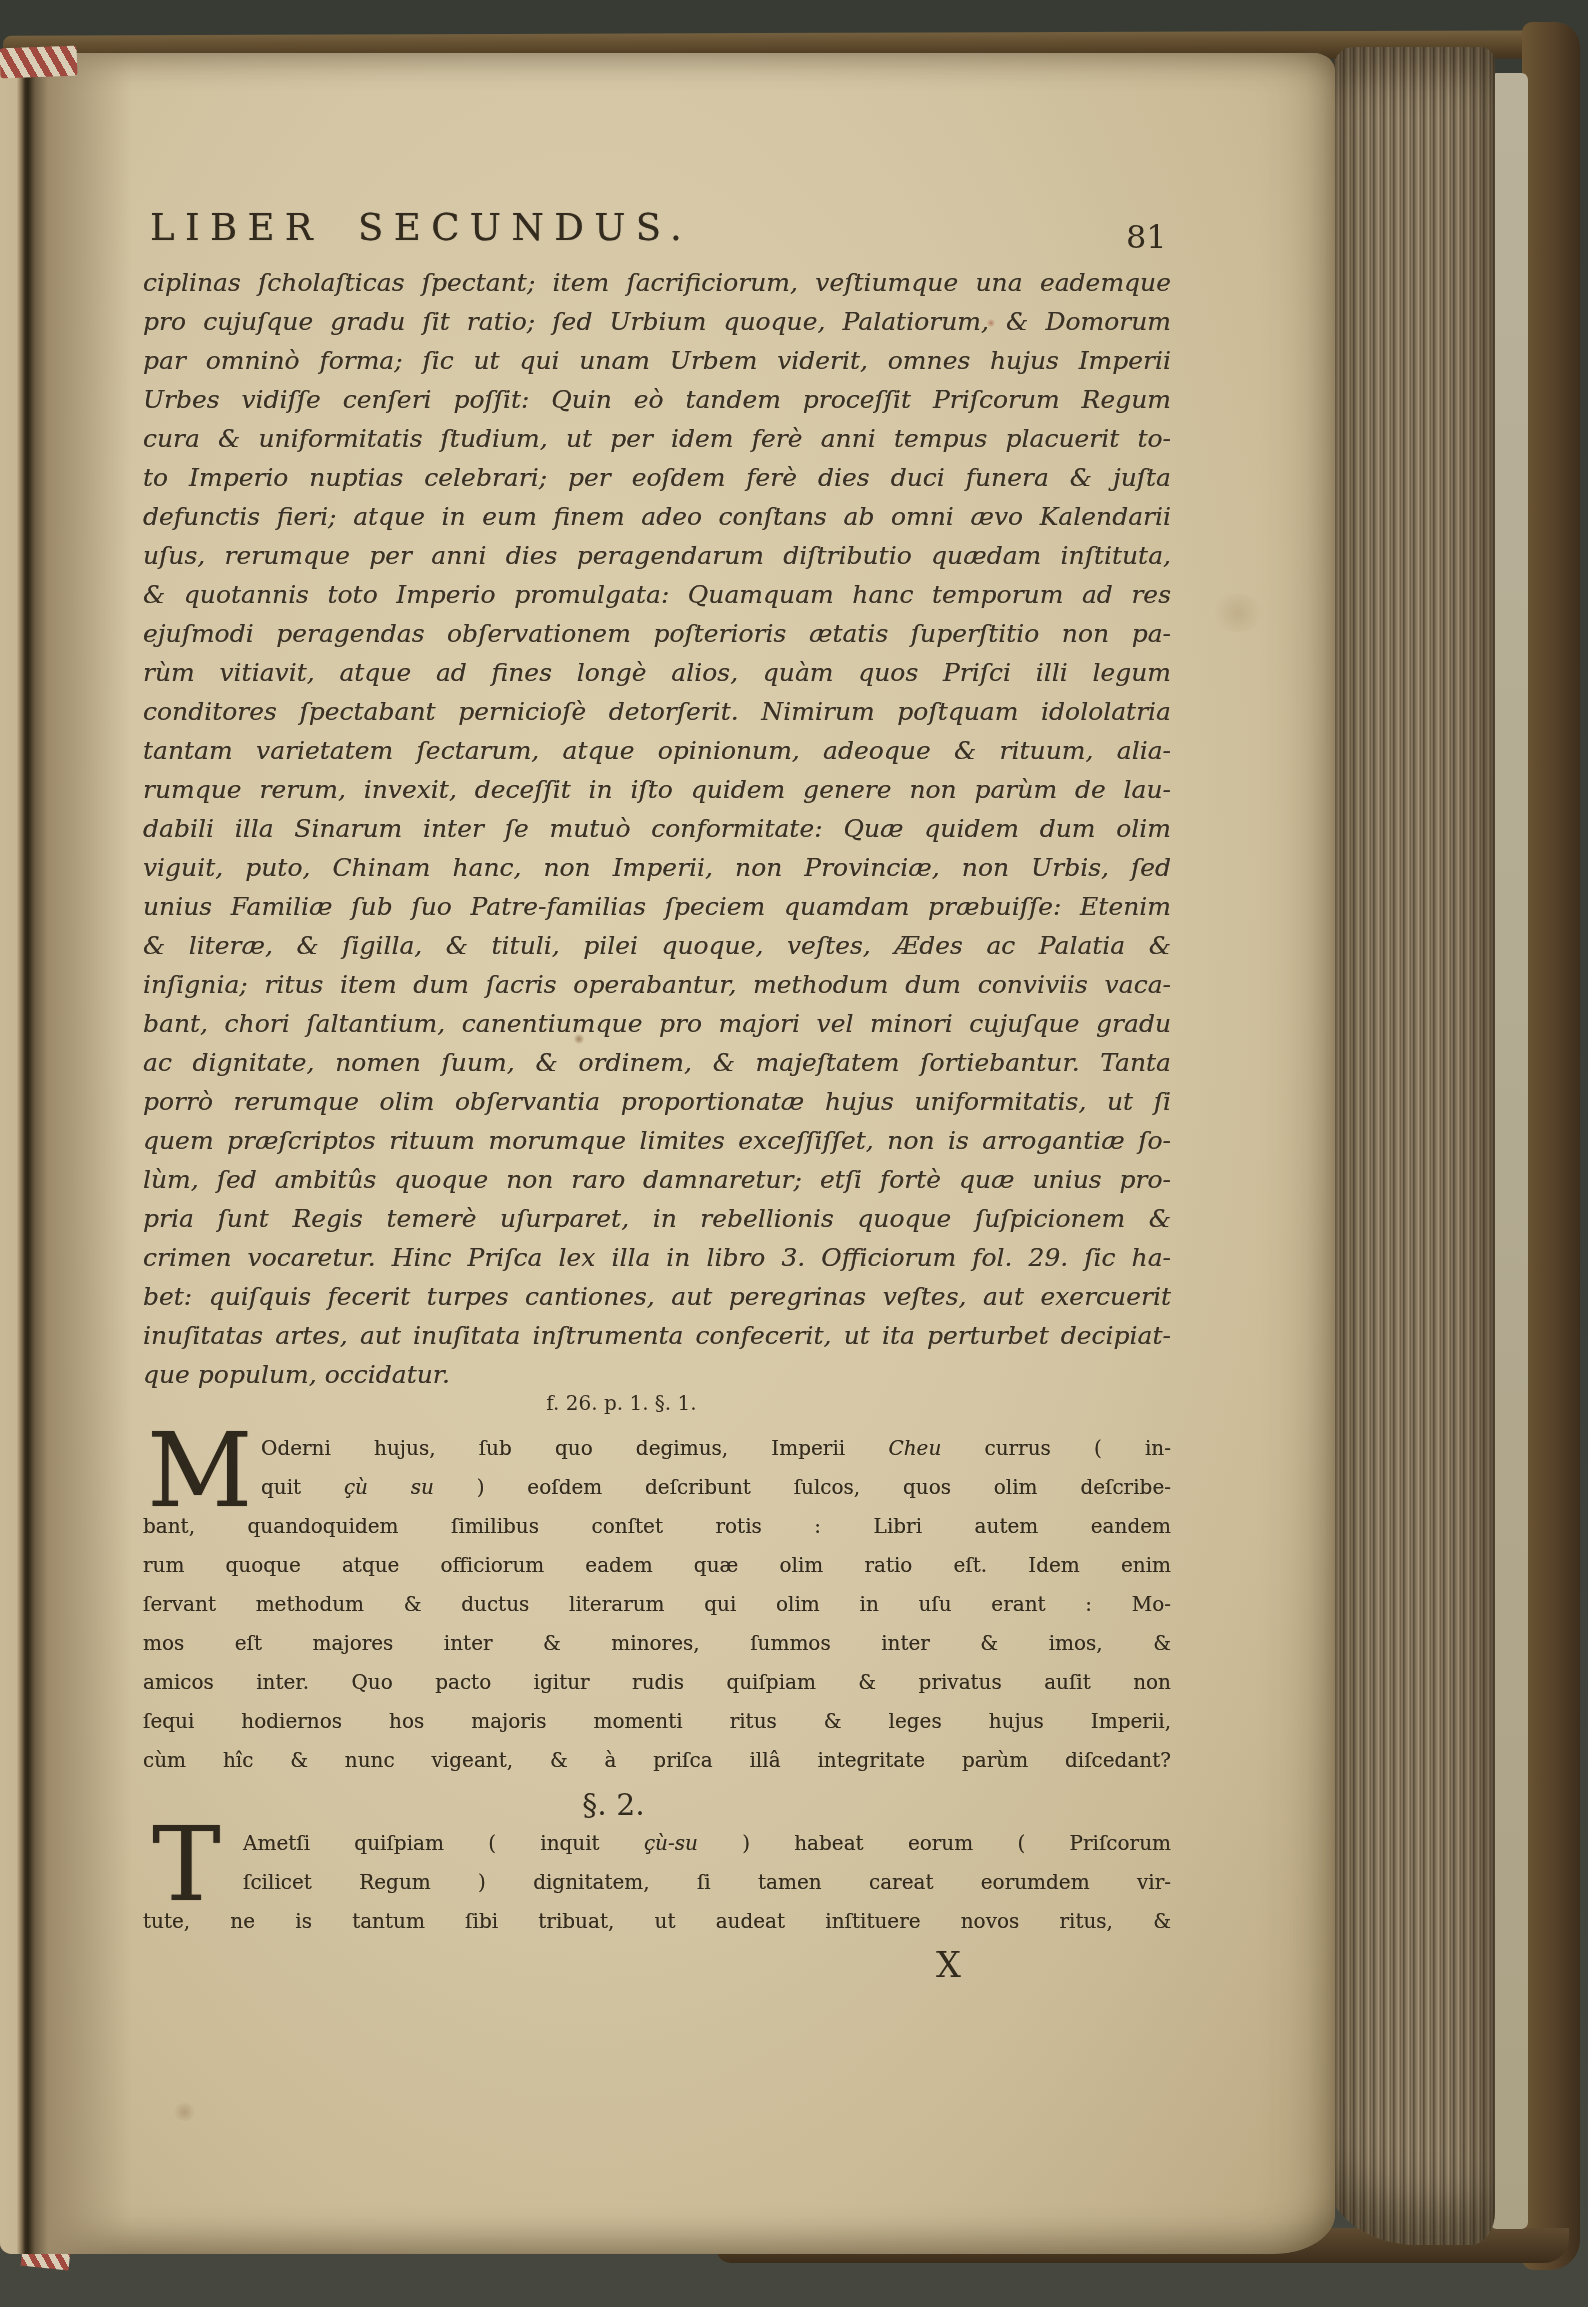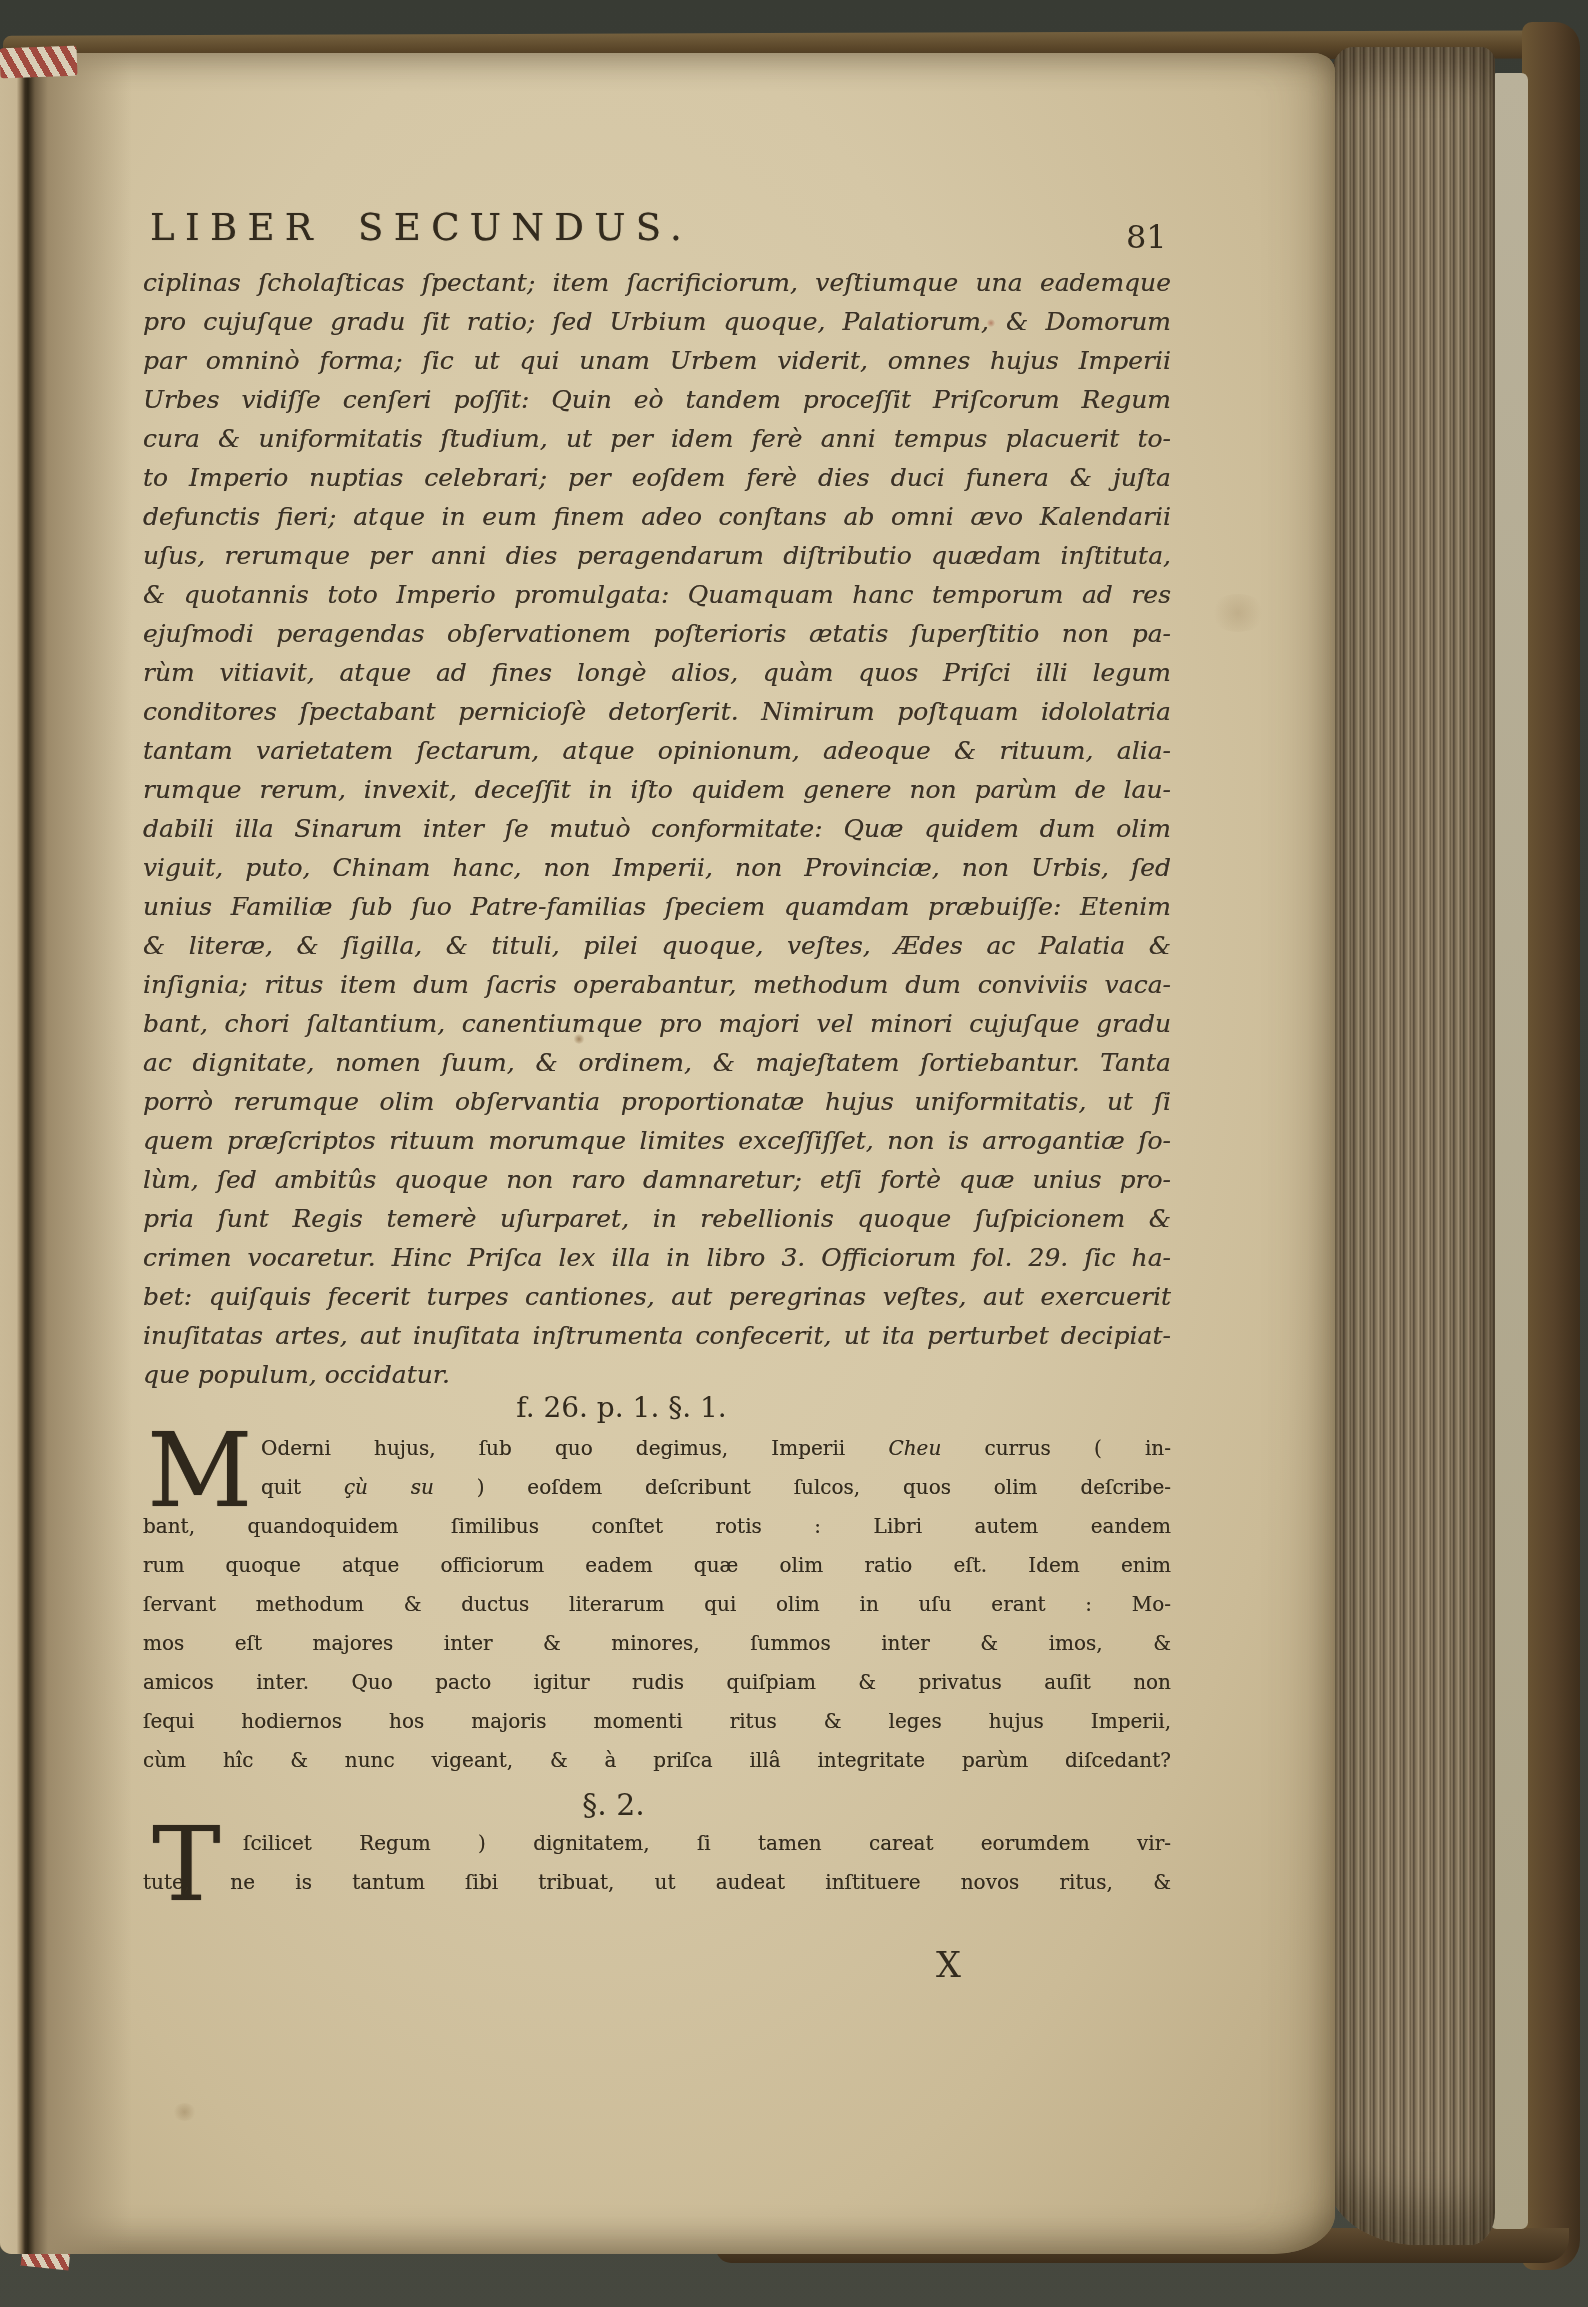--- a/index.html
+++ b/index.html
@@ -61,21 +61,21 @@
   .sec2-block{top:1824px;}
   .tline{text-align:justify;text-align-last:justify;white-space:normal;
     text-shadow:0 0 0.5px rgba(50,40,25,.55);}
   .tline.noj{text-align-last:left;}
   .iline{font-style:italic;font-size:25px;line-height:39px;color:#3a3126;}
   .rline{font-size:20px;line-height:39px;color:#332b1e;}
   .sec1-block .wrap{padding-left:118px;}
   .sec2-block .wrap{padding-left:100px;}
   .it{font-style:italic;}
   .sec-heading{text-align:center;}
-  .h1{left:143px;top:1391px;width:957px;font-size:28px;}
+  .h1{left:143px;top:1391px;width:957px;font-size:20px;}
   .h2{left:143px;top:1787px;width:941px;font-size:30px;}
   .dropcap{font-size:103px;line-height:1;color:#2f281c;
     text-shadow:0 0 0.8px rgba(40,32,20,.8);}
   .dc-m{left:147px;top:1419px;}
   .dc-t{left:152px;top:1813px;}
   .catchword{left:936px;top:1945px;font-size:35px;}
 </style>
 </head>
 <body>
 
@@ -141,18 +141,19 @@
     <div class="tline rline"><span>ſervant methodum &amp; ductus literarum qui olim in uſu erant : Mo-</span></div>
     <div class="tline rline"><span>mos eſt majores inter &amp; minores, ſummos inter &amp; imos, &amp;</span></div>
     <div class="tline rline"><span>amicos inter. Quo pacto igitur rudis quiſpiam &amp; privatus auſit non</span></div>
     <div class="tline rline"><span>ſequi hodiernos hos majoris momenti ritus &amp; leges hujus Imperii,</span></div>
     <div class="tline rline"><span>cùm hîc &amp; nunc vigeant, &amp; à priſca illâ integritate parùm diſcedant?</span></div>
   </div>
 
 <div class="print sec-heading h2">§. 2.</div>
 <div class="print dropcap dc-t">T</div>
 <div class="print roman-block sec2-block" id="sec2">
+    <div class="tline rline wrap"><span>Ametſi quiſpiam ( inquit </span><span class="it">çù-su</span><span> ) habeat eorum ( Priſcorum</span></div>
     <div class="tline rline wrap"><span>ſcilicet Regum ) dignitatem, ſi tamen careat eorumdem vir-</span></div>
     <div class="tline rline"><span>tute, ne is tantum ſibi tribuat, ut audeat inſtituere novos ritus, &amp;</span></div>
   </div>
 
 <div class="print catchword">X</div>
 
 
 </body></html>

